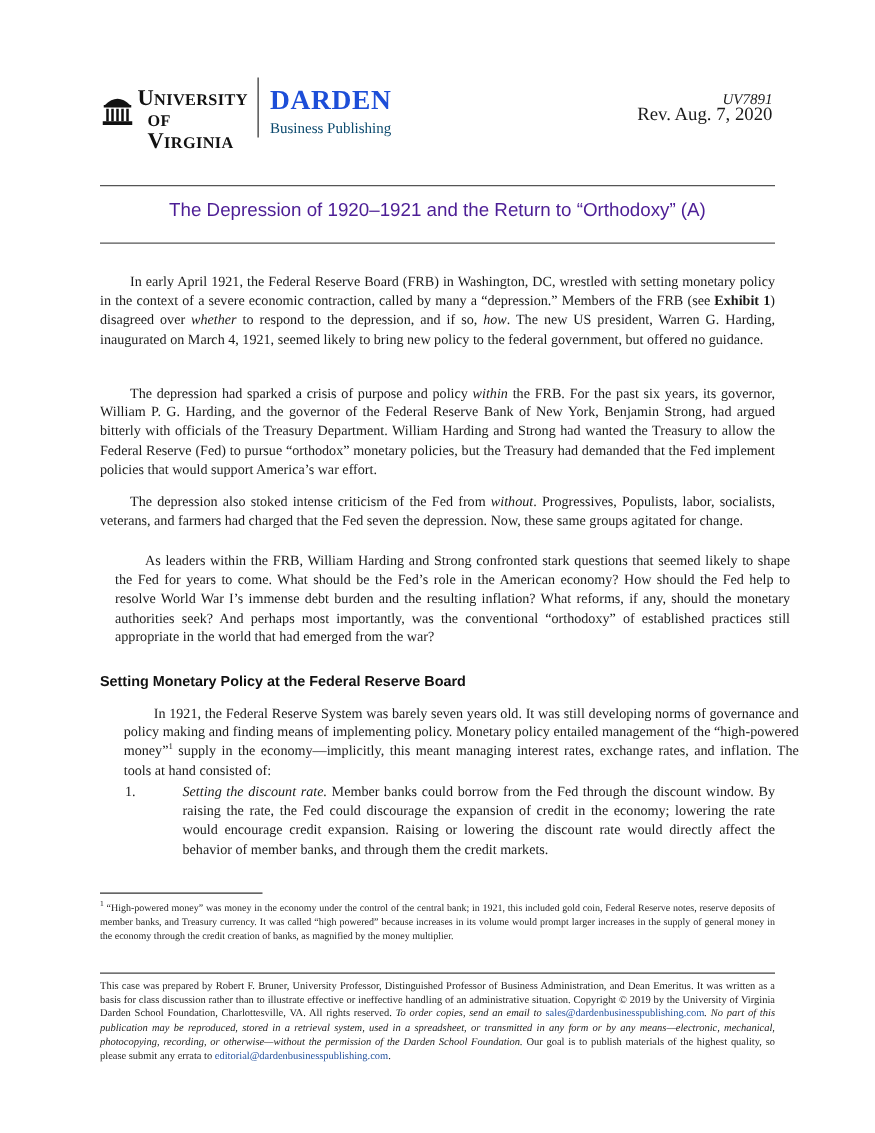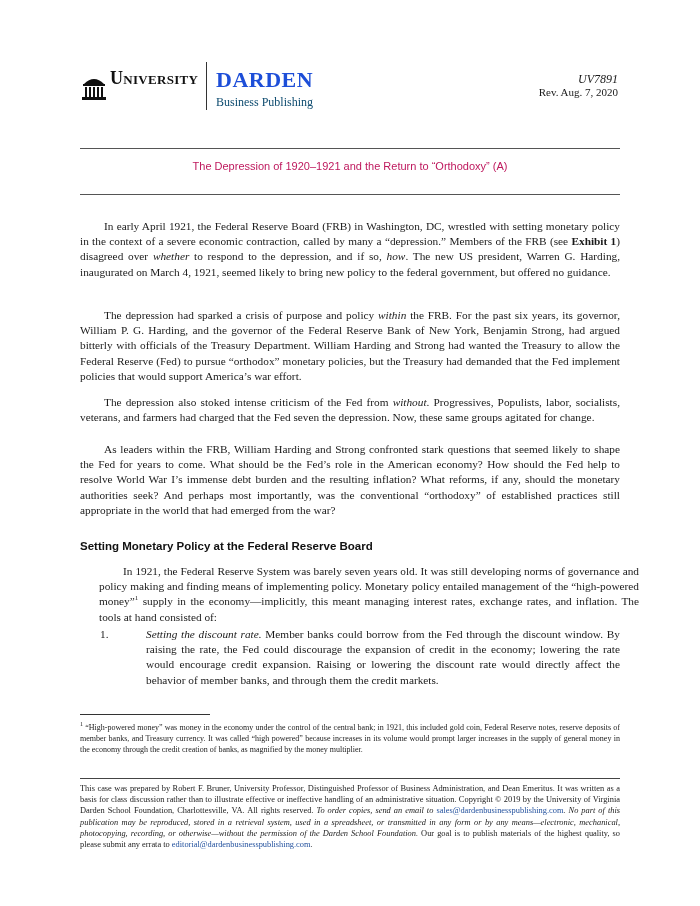--- a/index.html
+++ b/index.html
@@ -10,24 +10,24 @@
   .logo-uva { left:82px; top:70px; width:118px; height:40px;font-weight:bold; }
   .uva-icon { position:absolute; left:0; top:4px; width:24px; height:28px; }
   .uva-text { position:absolute; left:28px; top:0; font-family:"Liberation Serif", serif; font-size:18px; letter-spacing:0.3px; line-height:17px; color:#111; font-variant:small-caps; }
   .uva-text .line2 { padding-left:8px; }
   .logo-divider { left:206px; top:62px; width:1px; height:48px; background:#333; }
   .darden { left:216px; top:68px; }
   .darden-name { font-family:"Liberation Serif", serif; font-size:22px; font-weight:bold; letter-spacing:0.5px; color:#1d4ed8; line-height:24px; }
   .darden-sub { font-family:"Liberation Serif", serif; font-size:12px; color:#0c4a6e; line-height:16px; margin-top:2px; }
   .case-id { right:82px; top:72px; text-align:right; }
   .case-code { font-size:12px; line-height:14px;font-style:italic; }
-  .case-rev { font-size:11px; line-height:13px; }
+  .case-rev { font-size:15px; line-height:13px; }
 
   .rule { left:80px; width:540px; height:1px; background:#555; }
-  .title { left:80px; top:160px; width:540px; text-align:center; font-family:"Liberation Sans", sans-serif; font-size:11px; color:#be185d; }
+  .title { left:80px; top:160px; width:540px; text-align:center; font-family:"Liberation Sans", sans-serif; font-size:15px; color:#4c1d95; }
 
   .body-text { left:80px; width:540px; font-size:11.3px; line-height:15.2px; text-align:justify; }
   .body-text p { margin:0; text-indent:24px; }
   .section-head { left:80px; font-family:"Liberation Sans", sans-serif; font-size:11.5px; font-weight:bold; color:#111; }
 
   .list-item { left:80px; width:540px; font-size:11.3px; line-height:15.2px; text-align:justify; }
   .list-num { position:absolute; left:20px; top:0; }
   .list-body { margin-left:66px; }
 
   .fn-rule { left:80px; top:714px; width:130px; height:1px; background:#333; }
@@ -48,20 +48,21 @@
     <rect x="1" y="10" width="22" height="2" fill="#111"></rect>
     <rect x="3" y="13" width="2" height="10" fill="#111"></rect>
     <rect x="7" y="13" width="2" height="10" fill="#111"></rect>
     <rect x="11" y="13" width="2" height="10" fill="#111"></rect>
     <rect x="15" y="13" width="2" height="10" fill="#111"></rect>
     <rect x="19" y="13" width="2" height="10" fill="#111"></rect>
     <rect x="0" y="23" width="24" height="3" fill="#111"></rect>
   </svg>
   <div class="uva-text">
     <div>University</div>
+    <div class="line2">of Virginia</div>
   </div>
 </div>
 <div class="abs logo-divider"></div>
 <div class="abs darden">
   <div class="darden-name">DARDEN</div>
   <div class="darden-sub">Business Publishing</div>
 </div>
 <div class="abs case-id">
   <div class="case-code">UV7891</div>
   <div class="case-rev">Rev. Aug. 7, 2020</div>
@@ -76,21 +77,21 @@
 </div>
 
 <div class="abs body-text" style="top:308px;">
   <p><span>The depression had sparked a crisis of purpose and policy </span><i>within</i><span> the FRB. For the past six years, its governor, William P. G. Harding, and the governor of the Federal Reserve Bank of New York, Benjamin Strong, had argued bitterly with officials of the Treasury Department. William Harding and Strong had wanted the Treasury to allow the Federal Reserve (Fed) to pursue “orthodox” monetary policies, but the Treasury had demanded that the Fed implement policies that would support America’s war effort.</span></p>
 </div>
 
 <div class="abs body-text" style="top:395px;">
   <p><span>The depression also stoked intense criticism of the Fed from </span><i>without</i><span>. Progressives, Populists, labor, socialists, veterans, and farmers had charged that the Fed seven the depression. Now, these same groups agitated for change.</span></p>
 </div>
 
-<div class="abs body-text" style="top:442px;">
+<div class="abs body-text" style="top:442px;margin-left:12px;">
   <p>As leaders within the FRB, William Harding and Strong confronted stark questions that seemed likely to shape the Fed for years to come. What should be the Fed’s role in the American economy? How should the Fed help to resolve World War I’s immense debt burden and the resulting inflation? What reforms, if any, should the monetary authorities seek? And perhaps most importantly, was the conventional “orthodoxy” of established practices still appropriate in the world that had emerged from the war?</p>
 </div>
 
 <div class="abs section-head" style="top:540px;">Setting Monetary Policy at the Federal Reserve Board</div>
 
 <div class="abs body-text" style="top:564px;margin-left:19px;">
   <p><span>In 1921, the Federal Reserve System was barely seven years old. It was still developing norms of governance and policy making and finding means of implementing policy. Monetary policy entailed management of the “high-powered money”</span><sup class="ref">1</sup><span> supply in the economy—implicitly, this meant managing interest rates, exchange rates, and inflation. The tools at hand consisted of:</span></p>
 </div>
 
 <div class="abs list-item" style="top:627px;">

